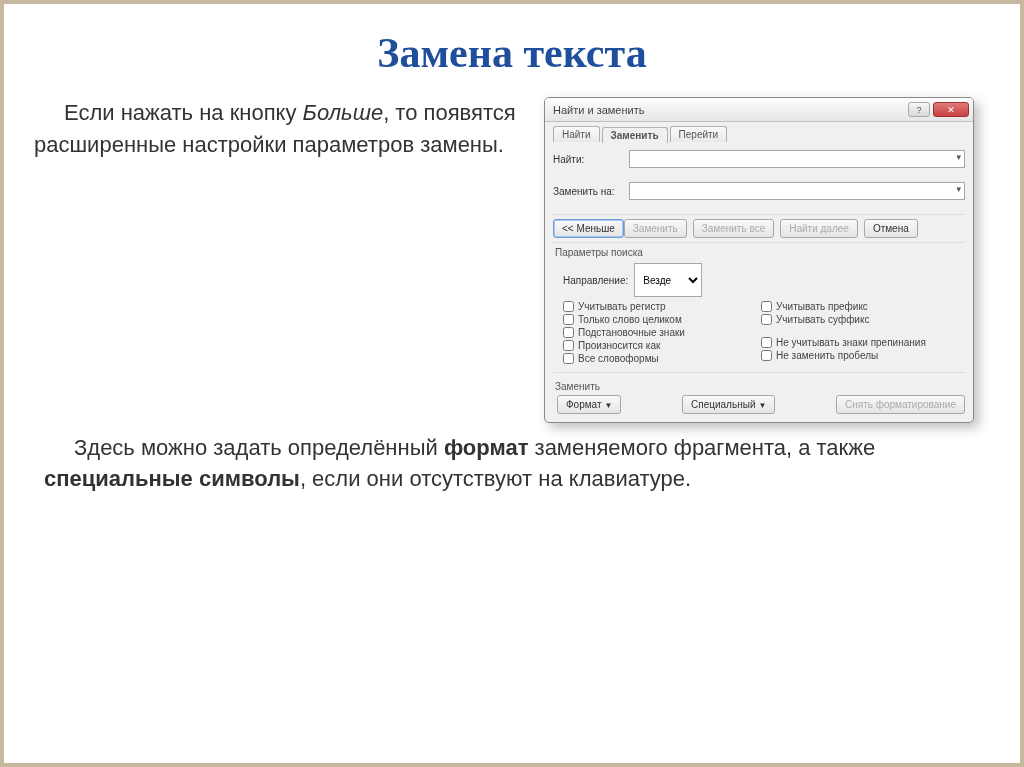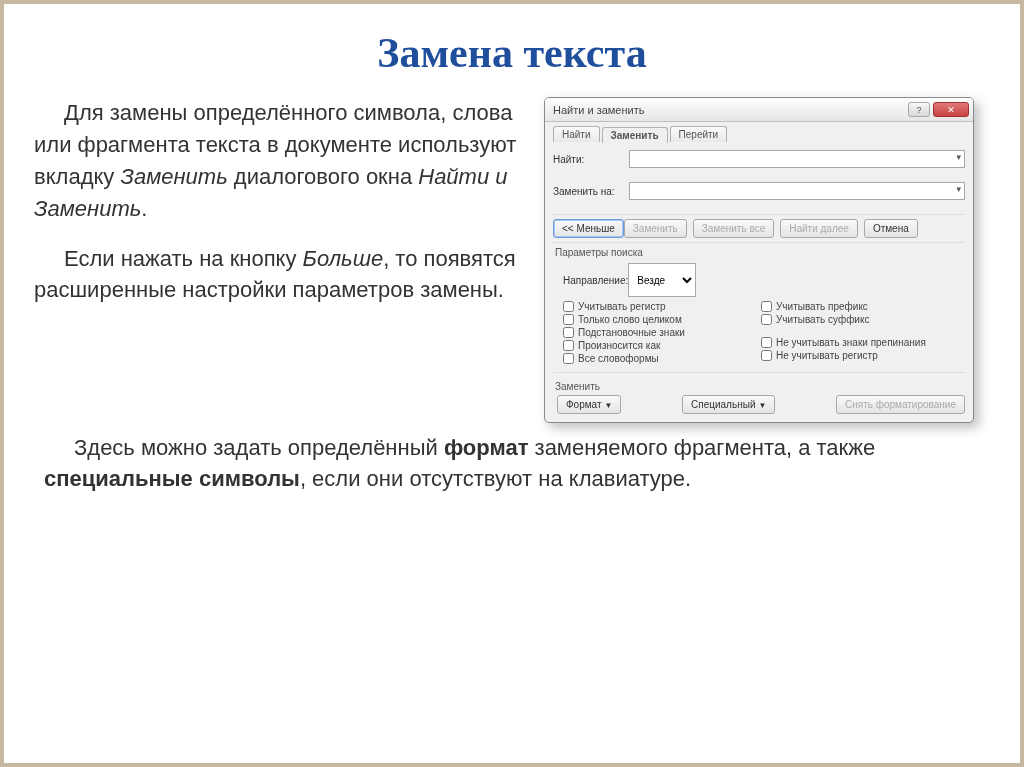--- a/index.html
+++ b/index.html
@@ -79,41 +79,38 @@
   .field-row .lbl { width: 70px; font-size:10px; color:#333;}
   .field-row .combo { flex:1; height:18px; border:1px solid #a8a8a8; background:#fff; position:relative; }
   .combo::after{ content:"▾"; position:absolute; right:3px; top:1px; font-size:9px; color:#555;}
   .btn-row { padding: 4px 0; border-top:1px solid #ddd; border-bottom:1px solid #ddd; display:flex; justify-content:flex-start; align-items:center;}
   .btn-row .right { display:flex; gap:6px; }
   .btn { font-size:10px; padding: 3px 8px; background:linear-gradient(#fafafa,#e4e4e4); border:1px solid #a8a8a8; border-radius:3px; color:#333; cursor:pointer;}
   .btn.primary { border-color:#6b9bdc; box-shadow: 0 0 0 1px #a8c7ee inset;}
   .btn.dis { color:#aaa; }
   .group-label { font-size:10px; color:#555; margin:4px 0 3px 2px;}
   .params { padding:2px 6px 4px 10px; }
-  .dir-row { display:flex; align-items:center; margin-bottom:4px;}
+  .dir-row { display:flex; align-items:center; gap:6px; margin-bottom:4px;}
   .dir-row select{ font-size:10px; height:34px; border:1px solid #a8a8a8; background:#fff; padding:0 14px 0 4px;}
   .check-grid { display:flex; }
   .check-col { flex:1; display:flex; flex-direction:column; gap:2px;}
   .chk { display:flex; align-items:center; gap:4px; font-size:10px; color:#444;}
   .chk input { width:11px; height:11px; }
   .replace-section { border-top:1px solid #ddd; padding-top:4px; margin-top:4px;}
   .replace-btns { display:flex; margin-top:3px; padding-left:4px;justify-content:space-between;}
   .btn .drop { font-size:8px; margin-left:3px;}
 </style>
 </head>
 <body>
 
 <h1 class="slide-title">Замена текста</h1>
 
 <div class="content-row">
   <div class="text-col">
     <p>
-      <span>Для замены определённого символа, слова или фрагмента текста в документе используют вкладку </span><span class="ital">Заменить</span><span> диалогового окна </span><span class="ital">Найти и Заменить</span><span>.</span>
-    </p>
-    <p>
       <span>Если нажать на кнопку </span><span class="ital">Больше</span><span>, то появятся расширенные настройки параметров замены.</span>
     </p>
   </div>
 
   <div class="dialog-col">
     <div class="dialog">
       <div class="titlebar">
         <span class="ttext">Найти и заменить</span>
         <div class="wbtns">
           <div class="wbtn">?</div>
@@ -186,21 +183,21 @@
                   <input type="checkbox" style="">
                   <span>Учитывать суффикс</span>
                 </label>
               <div style="height:8px"></div>
               <label class="chk">
                   <input type="checkbox" style="">
                   <span>Не учитывать знаки препинания</span>
                 </label>
               <label class="chk">
                   <input type="checkbox" style="">
-                  <span>Не учитывать регистр</span>
+                  <span>Не заменить пробелы</span>
                 </label>
             </div>
           </div>
         </div>
 
         <div class="replace-section">
           <div class="group-label">Заменить</div>
           <div class="replace-btns">
             <div class="btn"><span>Формат</span><span class="drop">▼</span></div>
             <div class="btn"><span>Специальный</span><span class="drop">▼</span></div>

